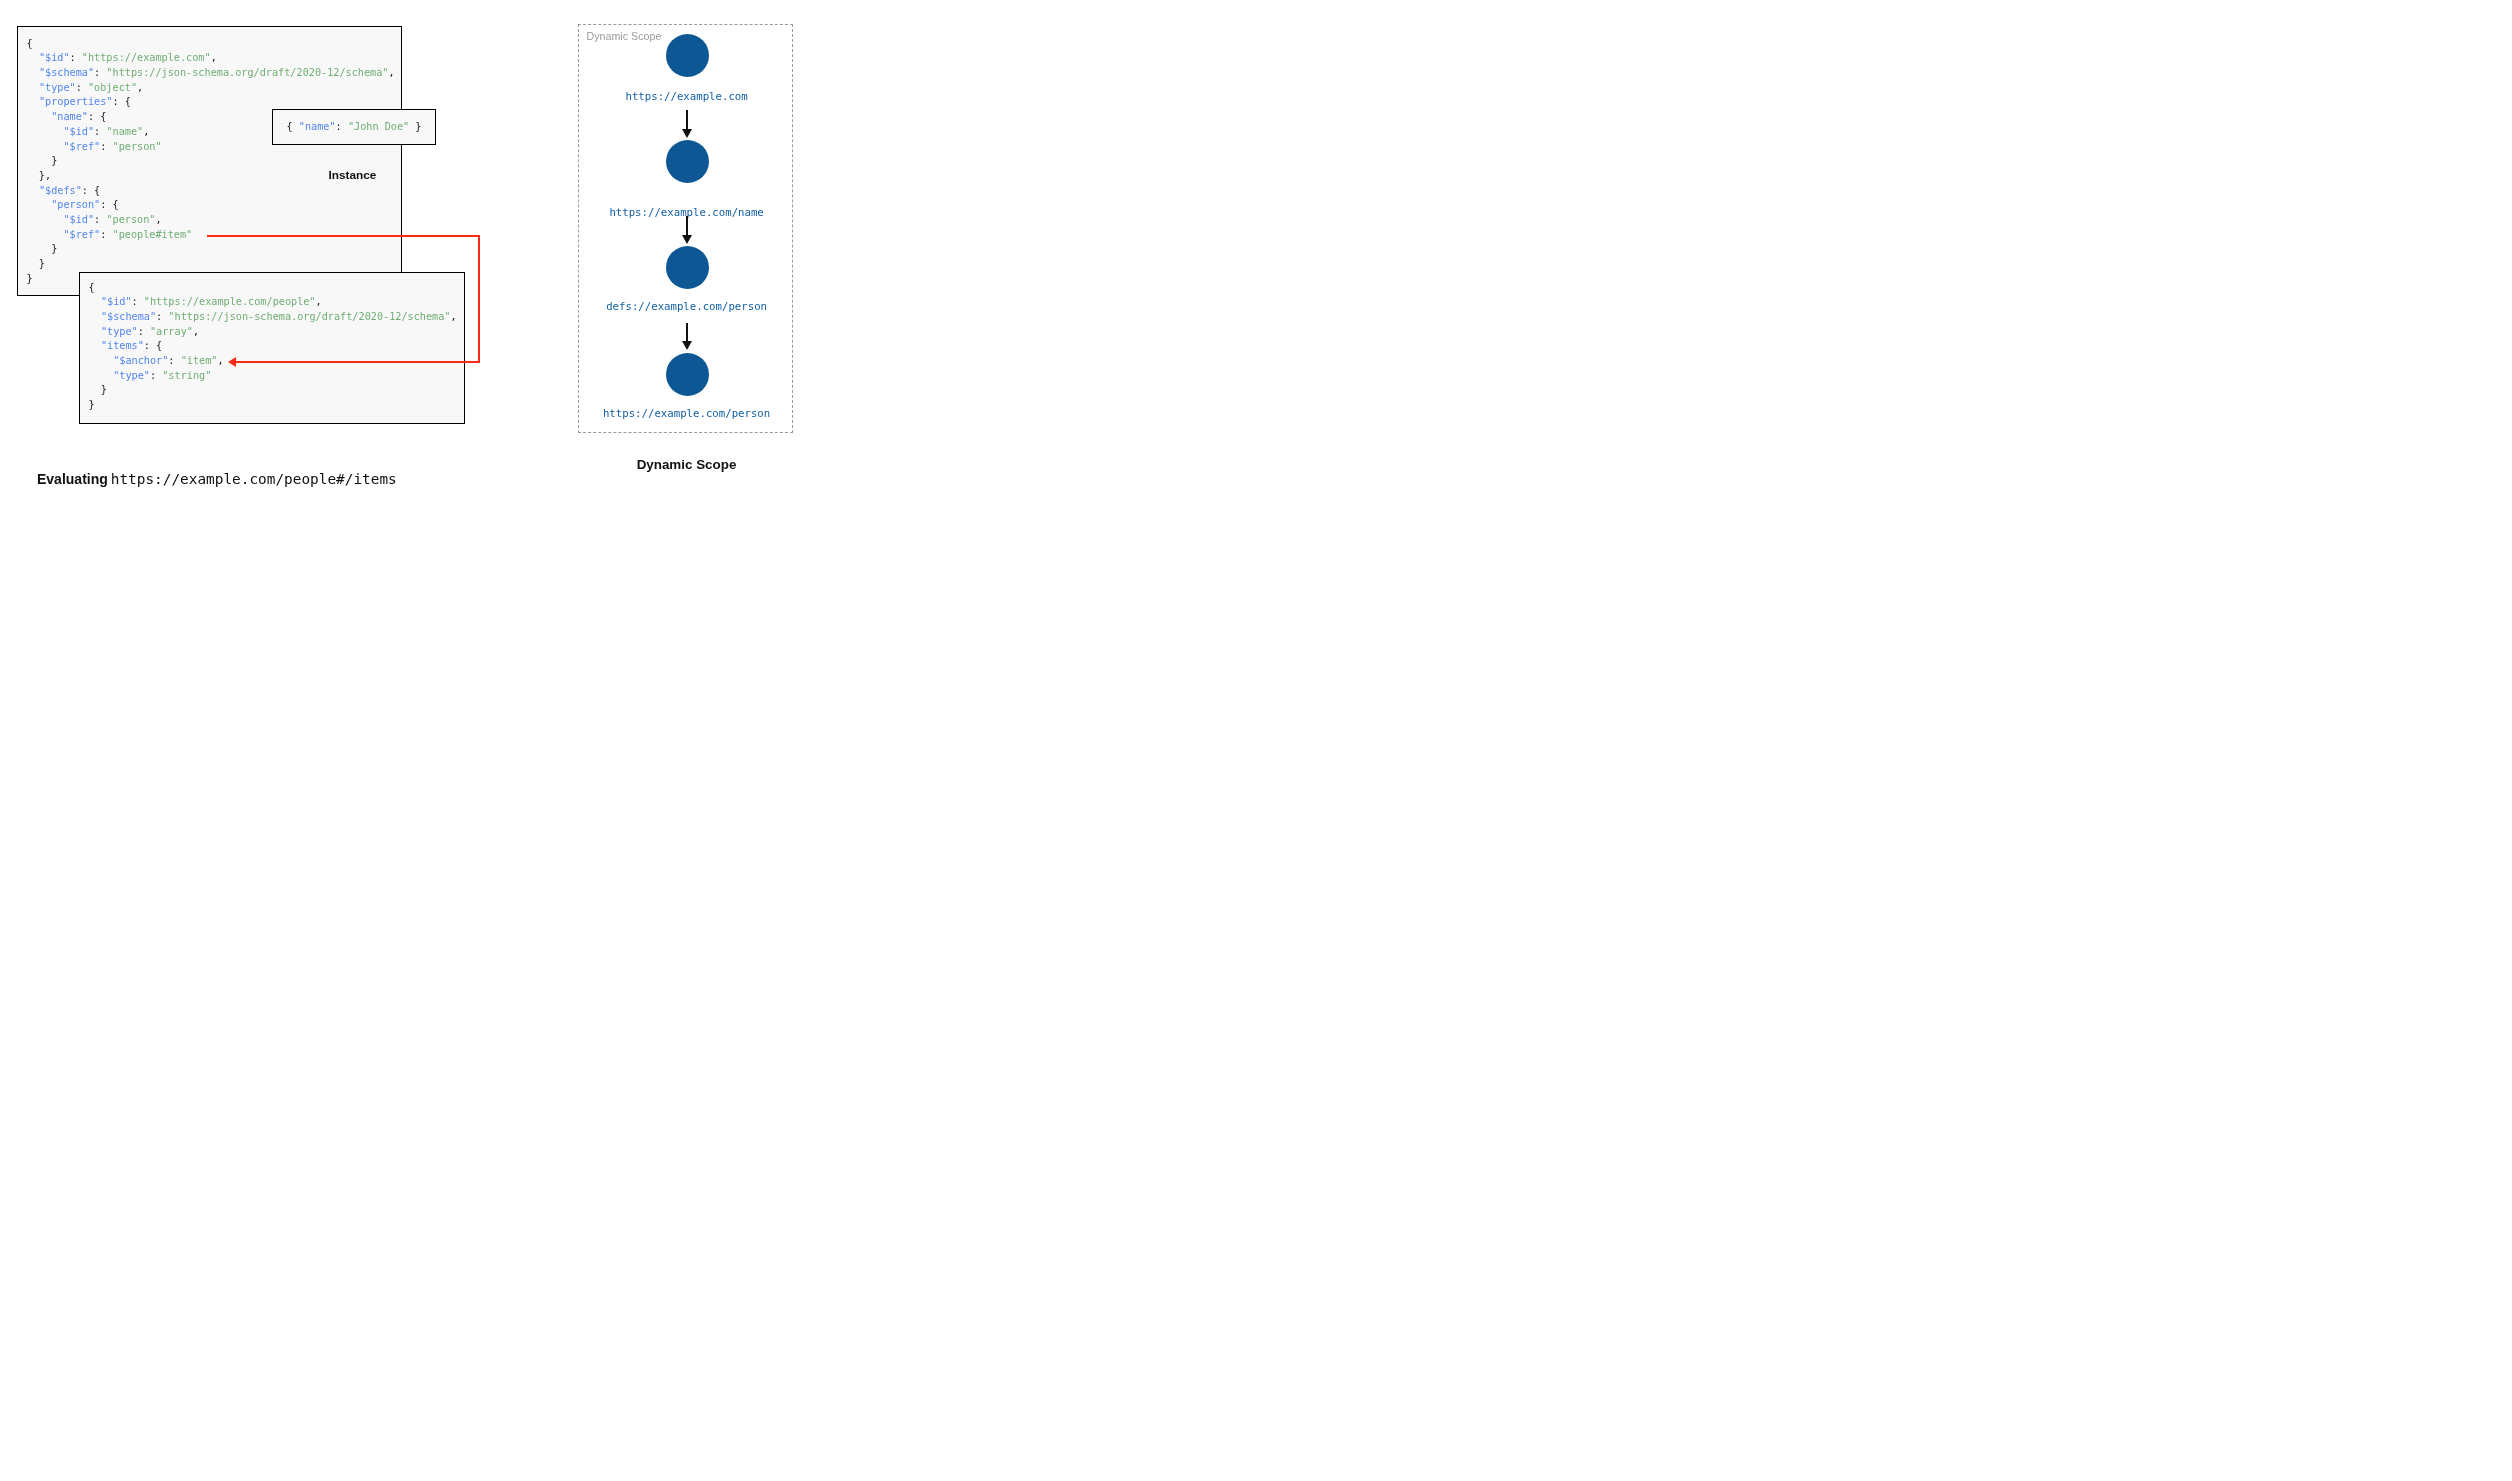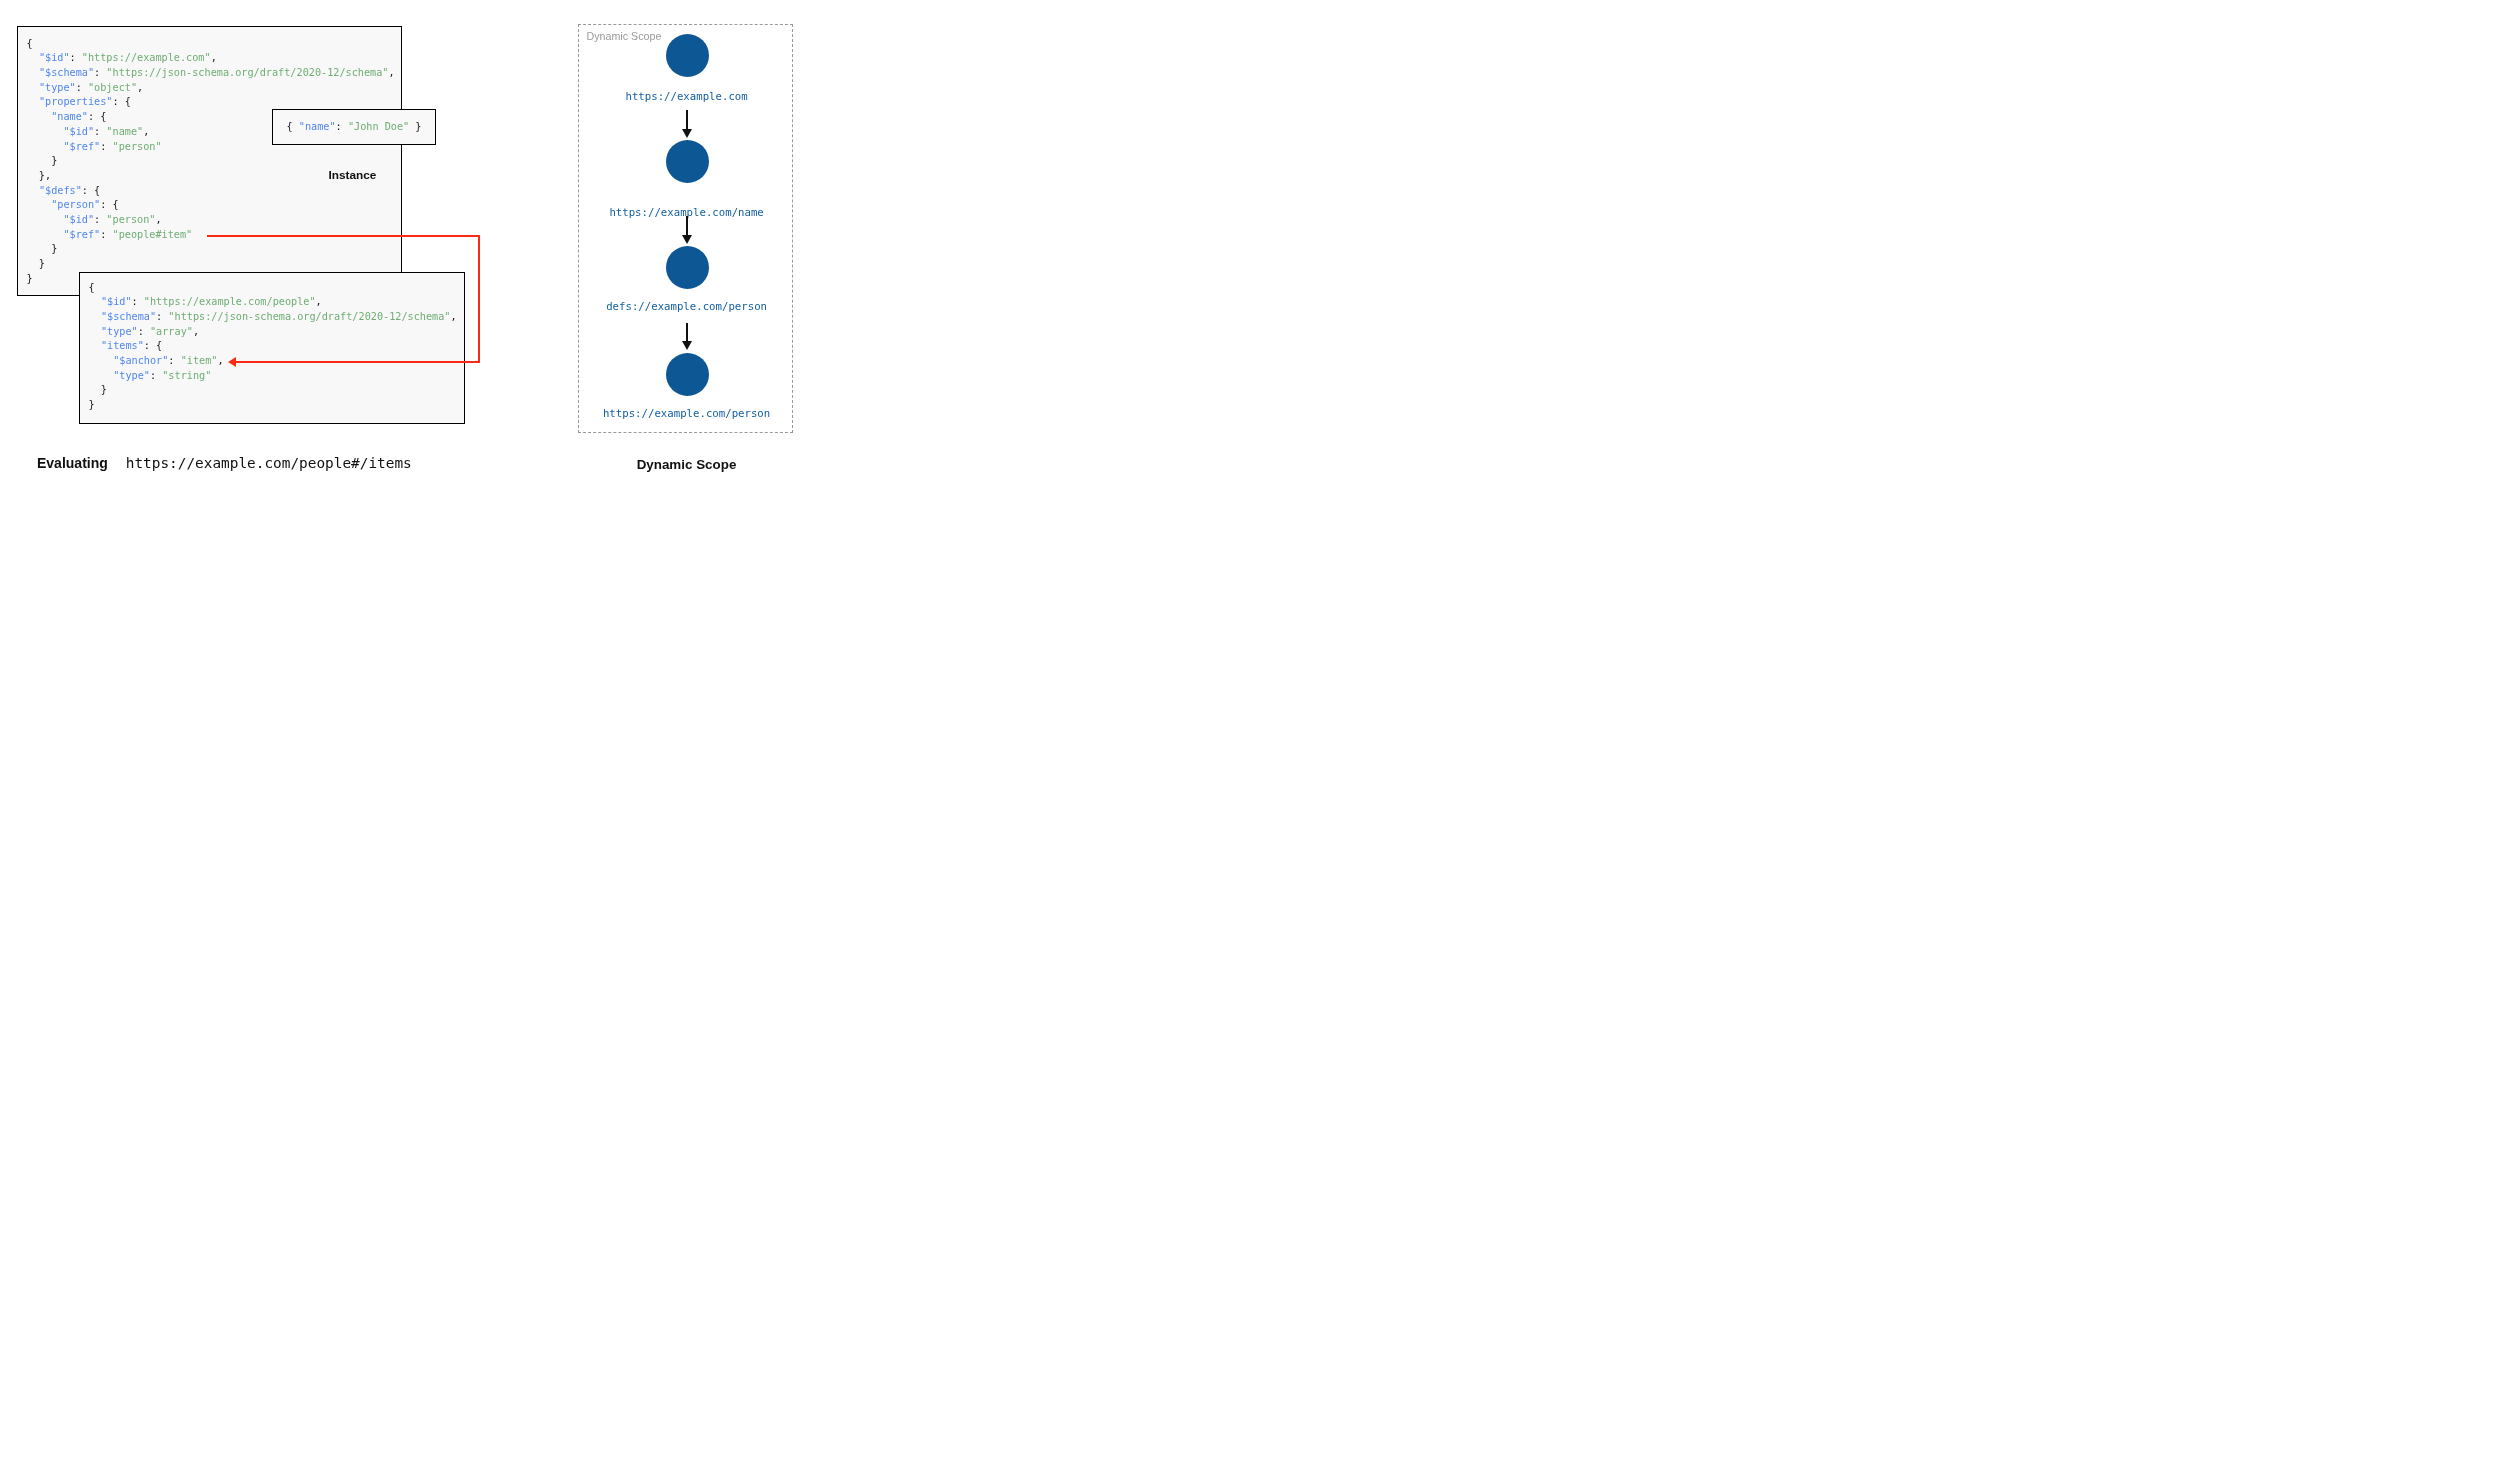--- a/index.html
+++ b/index.html
@@ -97,24 +97,24 @@
   #aline-2{top:191px;} #ahead-2{top:210px;}
   #circle-3{top:221px;} #url-3{top:275px;}
   #aline-3{top:298px;} #ahead-3{top:316px;}
   #circle-4{top:328px;} #url-4{top:382px;}
 
   
   #eval-caption{
     position:absolute;left:37px;top:455px;
     display:flex;align-items:baseline;
   }
-  #eval-caption .bold-part{font-weight:bold;font-size:14px;color:#111;}
+  #eval-caption .bold-part{font-weight:bold;font-size:14px;color:#111;margin-top:16px;}
   #eval-caption .mono-part{
     font-family:"DejaVu Sans Mono","Liberation Mono",monospace;
-    font-size:14.4px;color:#111;margin-left:18px;
+    font-size:14.4px;color:#111;margin-left:3px;
   }
   #scope-caption{
     position:absolute;left:606px;top:457px;width:161px;
     text-align:center;font-weight:bold;font-size:13.4px;color:#111;
   }
 </style>
 </head>
 <body>
 
 <div class="canvas">

